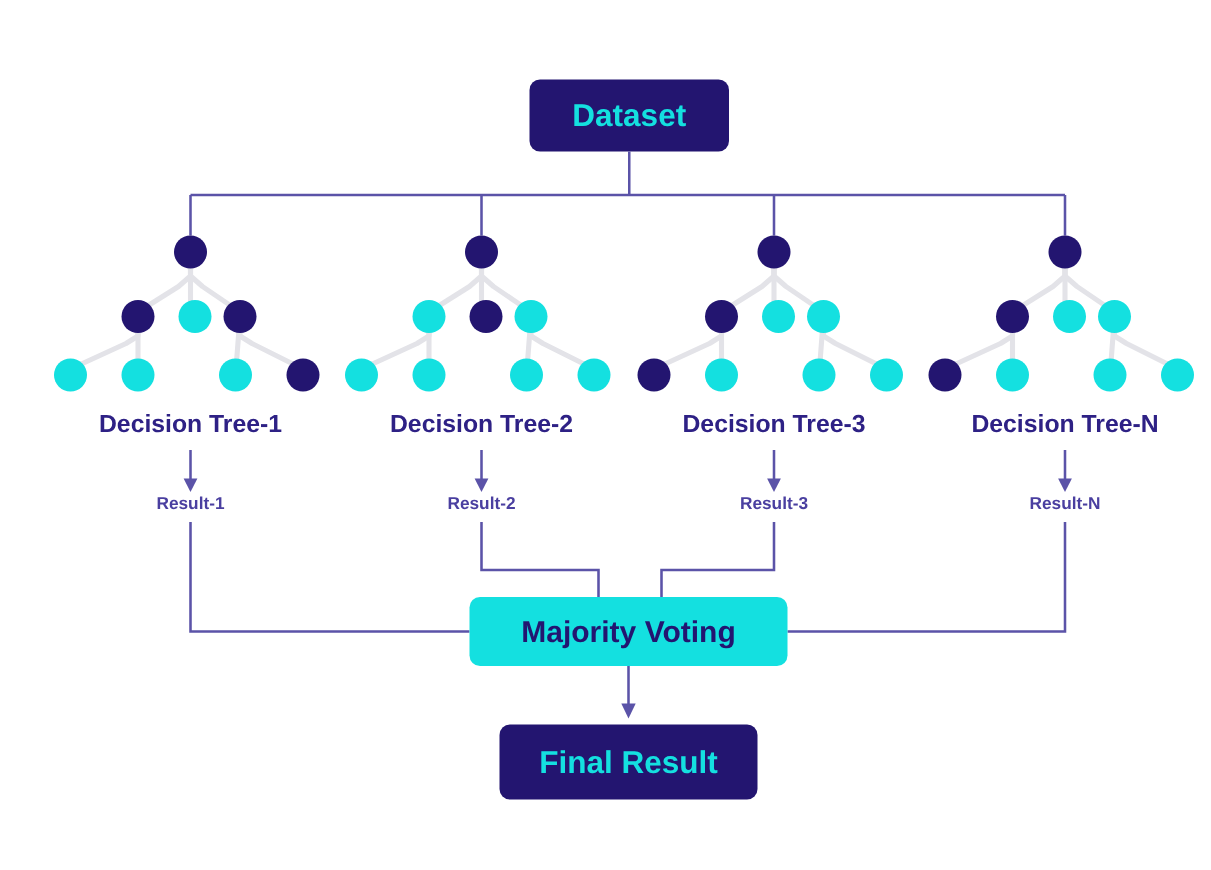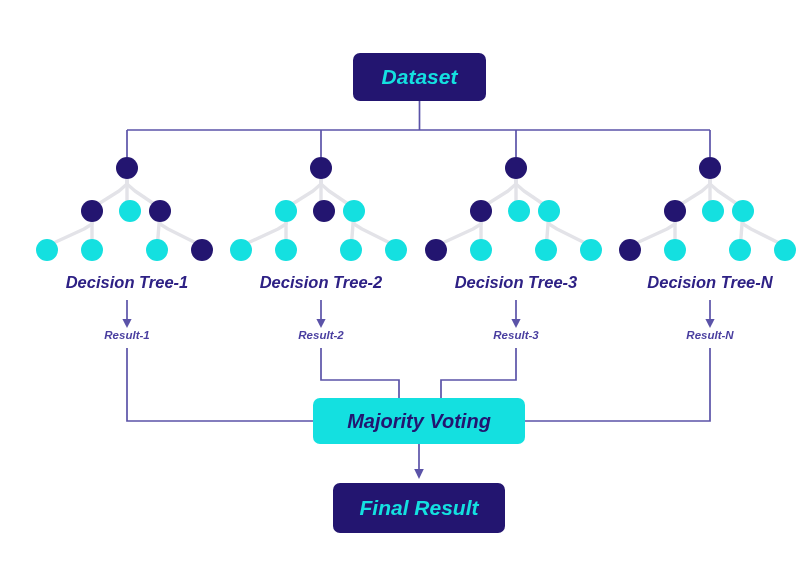--- a/index.html
+++ b/index.html
@@ -1,18 +1,18 @@
 <!DOCTYPE html>
 <html><head>
 <meta charset="utf-8">
 <style>
   html,body{margin:0;padding:0;background:#ffffff;}
   body{width:807px;height:580px;overflow:hidden;
        font-family:"Liberation Sans","DejaVu Sans",sans-serif;}
-  #stage{position:relative;width:807px;height:580px;background:#fff;font-style:italic;}
+  #stage{position:relative;width:807px;height:580px;background:#fff;}
   svg#diagram{position:absolute;left:0;top:0;width:807px;height:580px;display:block;}
 </style>
 </head>
 <body>
 
 <div id="stage">
 
   <svg id="diagram" viewBox="0 0 807 580">
 
     <g>

